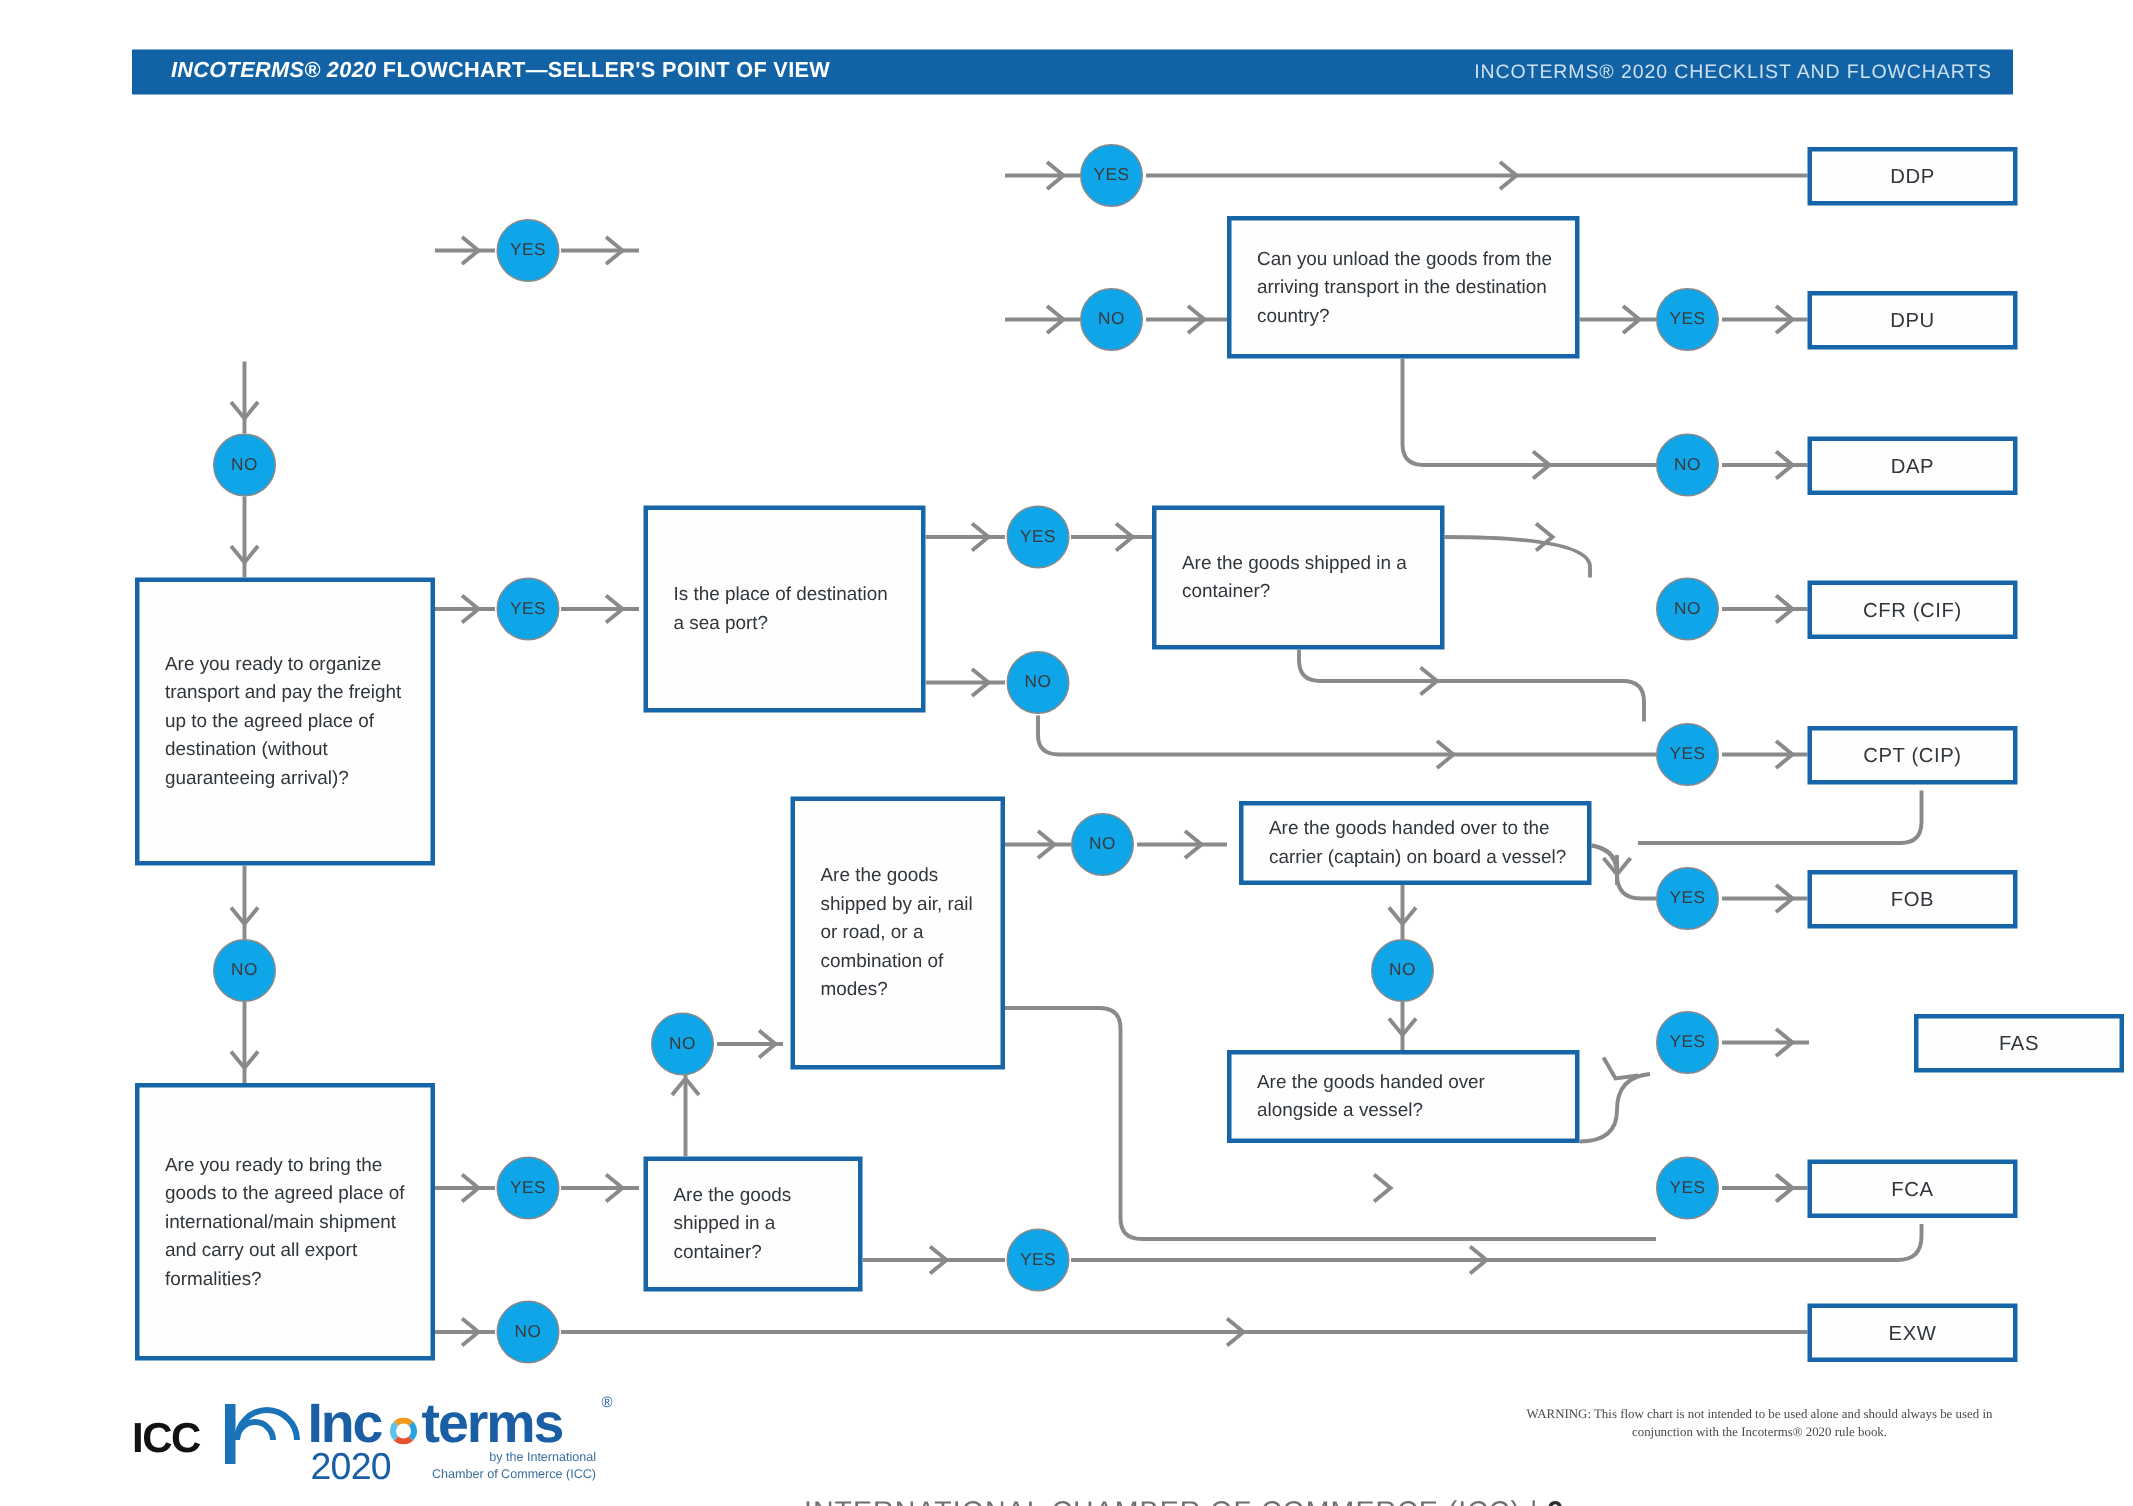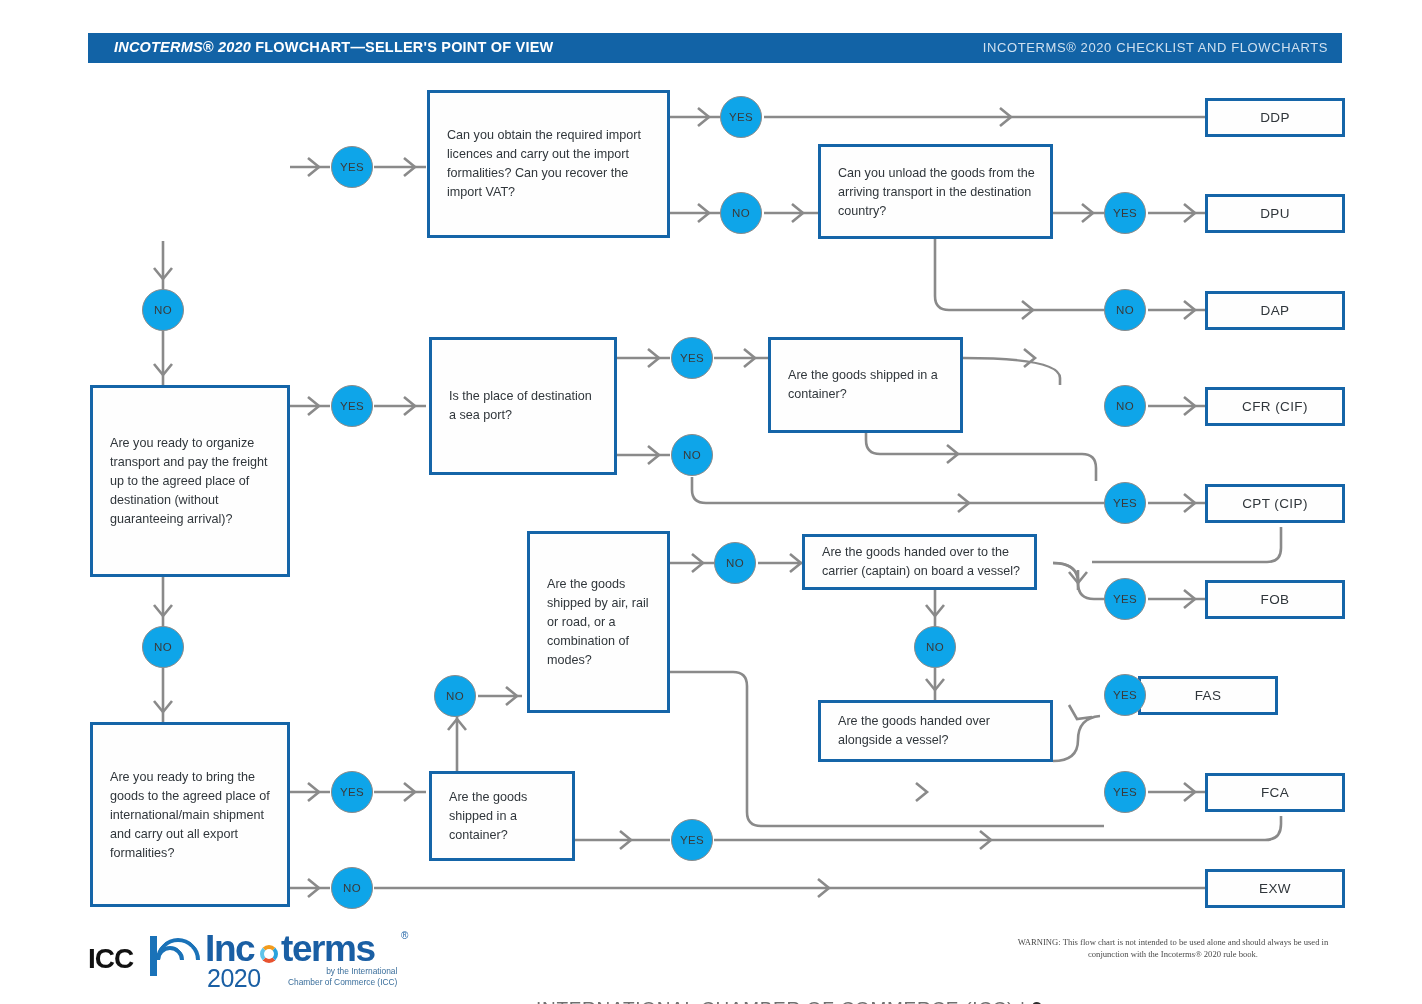--- a/index.html
+++ b/index.html
@@ -231,23 +231,20 @@
     <path class="ah" d="M1184 783 L1195 792 L1184 801"></path>
 
     <line x1="290" y1="888" x2="330" y2="888"></line>
     <path class="ah" d="M308 879 L319 888 L308 897"></path>
 
     <line x1="374" y1="888" x2="1206" y2="888"></line>
     <path class="ah" d="M818 879 L829 888 L818 897"></path>
   </svg>
 
 
-  <div class="node" style="left:427px;top:90px;width:243px;height:148px;">
-    <div class="txt">Can you obtain the required import licences and carry out the import formalities? Can you recover the import VAT?</div>
-  </div>
 
   <div class="node" style="left:818px;top:144px;width:235px;height:95px;">
     <div class="txt">Can you unload the goods from the arriving transport in the destination country?</div>
   </div>
 
   <div class="node" style="left:90px;top:385px;width:200px;height:192px;">
     <div class="txt">Are you ready to organize transport and pay the freight up to the agreed place of destination (without guaranteeing arrival)?</div>
   </div>
 
   <div class="node" style="left:429px;top:337px;width:188px;height:138px;">
@@ -255,21 +252,21 @@
   </div>
 
   <div class="node" style="left:768px;top:337px;width:195px;height:96px;">
     <div class="txt">Are the goods shipped in a container?</div>
   </div>
 
   <div class="node" style="left:527px;top:531px;width:143px;height:182px;">
     <div class="txt">Are the goods shipped by air, rail or road, or a combination of modes?</div>
   </div>
 
-  <div class="node" style="left:802px;top:534px;width:235px;height:56px;">
+  <div class="node" style="left:826px;top:534px;width:235px;height:56px;">
     <div class="txt">Are the goods handed over to the carrier (captain) on board a vessel?</div>
   </div>
 
   <div class="node" style="left:818px;top:700px;width:235px;height:62px;">
     <div class="txt">Are the goods handed over alongside a vessel?</div>
   </div>
 
   <div class="node" style="left:90px;top:722px;width:200px;height:185px;">
     <div class="txt">Are you ready to bring the goods to the agreed place of international/main shipment and carry out all export formalities?</div>
   </div>
@@ -277,21 +274,21 @@
   <div class="node" style="left:429px;top:771px;width:146px;height:90px;">
     <div class="txt">Are the goods shipped in a container?</div>
   </div>
 
   <div class="term" style="left:1205px;top:98px;width:140px;height:39px;">DDP</div>
   <div class="term" style="left:1205px;top:194px;width:140px;height:39px;">DPU</div>
   <div class="term" style="left:1205px;top:291px;width:140px;height:39px;">DAP</div>
   <div class="term" style="left:1205px;top:387px;width:140px;height:39px;">CFR (CIF)</div>
   <div class="term" style="left:1205px;top:484px;width:140px;height:39px;">CPT (CIP)</div>
   <div class="term" style="left:1205px;top:580px;width:140px;height:39px;">FOB</div>
-  <div class="term" style="left:1138px;top:676px;width:140px;height:39px;">FAS</div>
+  <div class="term" style="left:1276px;top:676px;width:140px;height:39px;">FAS</div>
   <div class="term" style="left:1205px;top:773px;width:140px;height:39px;">FCA</div>
   <div class="term" style="left:1205px;top:869px;width:140px;height:39px;">EXW</div>
 
   <div class="circ" style="left:331px;top:146px;">YES</div>
   <div class="circ" style="left:142px;top:289px;">NO</div>
   <div class="circ" style="left:720px;top:96px;">YES</div>
   <div class="circ" style="left:720px;top:192px;">NO</div>
   <div class="circ" style="left:1104px;top:192px;">YES</div>
   <div class="circ" style="left:1104px;top:289px;">NO</div>
   <div class="circ" style="left:331px;top:385px;">YES</div>

